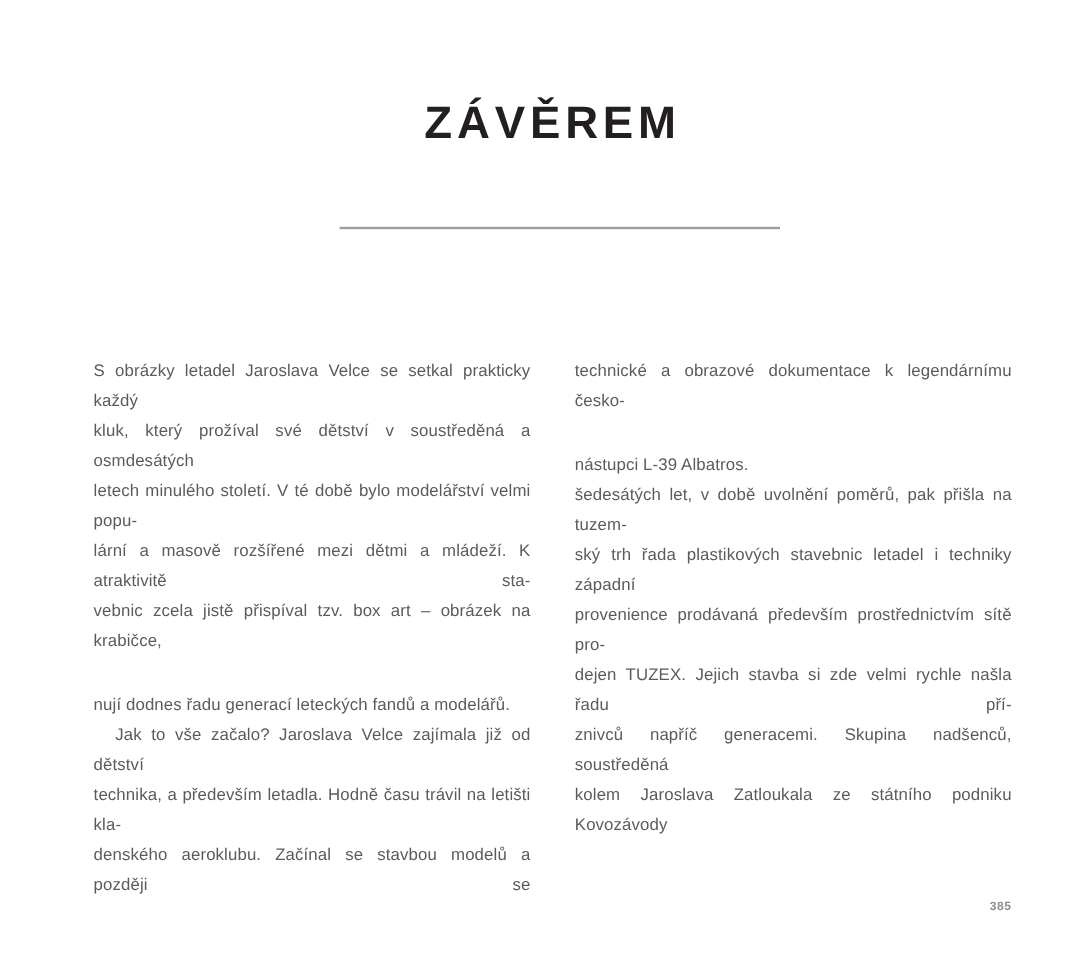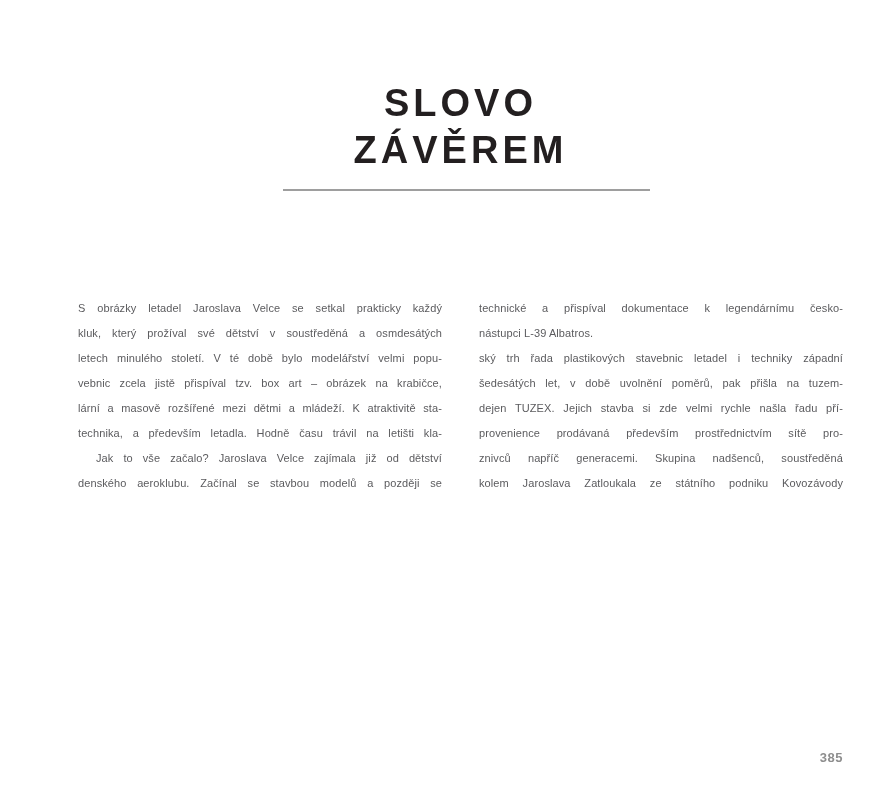--- a/index.html
+++ b/index.html
@@ -35,71 +35,71 @@
   }
   .columns{
     position:absolute;
     top:296px;left:78px;
     width:766px;
     display:flex;
     gap:37px;
   }
   .col{width:364px;}
   .line{
-    font-size:11px;
+    font-size:14px;
     line-height:25px;
     color:var(--body-text);
     letter-spacing:0.1px;
     text-align:justify;
     text-align-last:justify;
     -moz-text-align-last:justify;
   }
   .line.indent{text-indent:18px;}
-  .line.para-end{text-align-last:left;-moz-text-align-last:left;}
+  .line.para-end{text-align-last:left;margin-top:29px;-moz-text-align-last:left;}
   .page-number{
     position:absolute;
     top:750px;right:48px;
-    font-size:13px;
+    font-size:10px;
     font-weight:700;
     letter-spacing:0.5px;
     color:var(--page-number);
   }
 </style>
 </head>
 <body>
 
 <div class="page">
 
   <header class="chapter-header">
     <h1 class="chapter-title">
-      <span class="title-line">SLOVO</span>
       <span class="title-line">ZÁVĚREM</span>
     </h1>
   </header>
 
   <div class="title-rule"></div>
 
   <main class="columns">
     <div class="col">
         <div class="line">S obrázky letadel Jaroslava Velce se setkal prakticky každý</div>
         <div class="line">kluk, který prožíval své dětství v soustředěná a osmdesátých</div>
         <div class="line">letech minulého století. V té době bylo modelářství velmi popu-</div>
+        <div class="line">lární a masově rozšířené mezi dětmi a mládeží. K atraktivitě sta-</div>
         <div class="line">vebnic zcela jistě přispíval tzv. box art – obrázek na krabičce,</div>
-        <div class="line">lární a masově rozšířené mezi dětmi a mládeží. K atraktivitě sta-</div>
+        <div class="line para-end">nují dodnes řadu generací leteckých fandů a modelářů.</div>
+        <div class="line indent">Jak to vše začalo? Jaroslava Velce zajímala již od dětství</div>
         <div class="line">technika, a především letadla. Hodně času trávil na letišti kla-</div>
-        <div class="line indent">Jak to vše začalo? Jaroslava Velce zajímala již od dětství</div>
         <div class="line">denského aeroklubu. Začínal se stavbou modelů a později se</div>
       </div>
     <div class="col">
-        <div class="line">technické a přispíval dokumentace k legendárnímu česko-</div>
+        <div class="line">technické a obrazové dokumentace k legendárnímu česko-</div>
         <div class="line para-end">nástupci L-39 Albatros.</div>
+        <div class="line">šedesátých let, v době uvolnění poměrů, pak přišla na tuzem-</div>
         <div class="line">ský trh řada plastikových stavebnic letadel i techniky západní</div>
-        <div class="line">šedesátých let, v době uvolnění poměrů, pak přišla na tuzem-</div>
+        <div class="line">provenience prodávaná především prostřednictvím sítě pro-</div>
         <div class="line">dejen TUZEX. Jejich stavba si zde velmi rychle našla řadu pří-</div>
-        <div class="line">provenience prodávaná především prostřednictvím sítě pro-</div>
         <div class="line">znivců napříč generacemi. Skupina nadšenců, soustředěná</div>
         <div class="line">kolem Jaroslava Zatloukala ze státního podniku Kovozávody</div>
       </div>
   </main>
 
   <span class="page-number">385</span>
 
 </div>
 
 </body></html>

